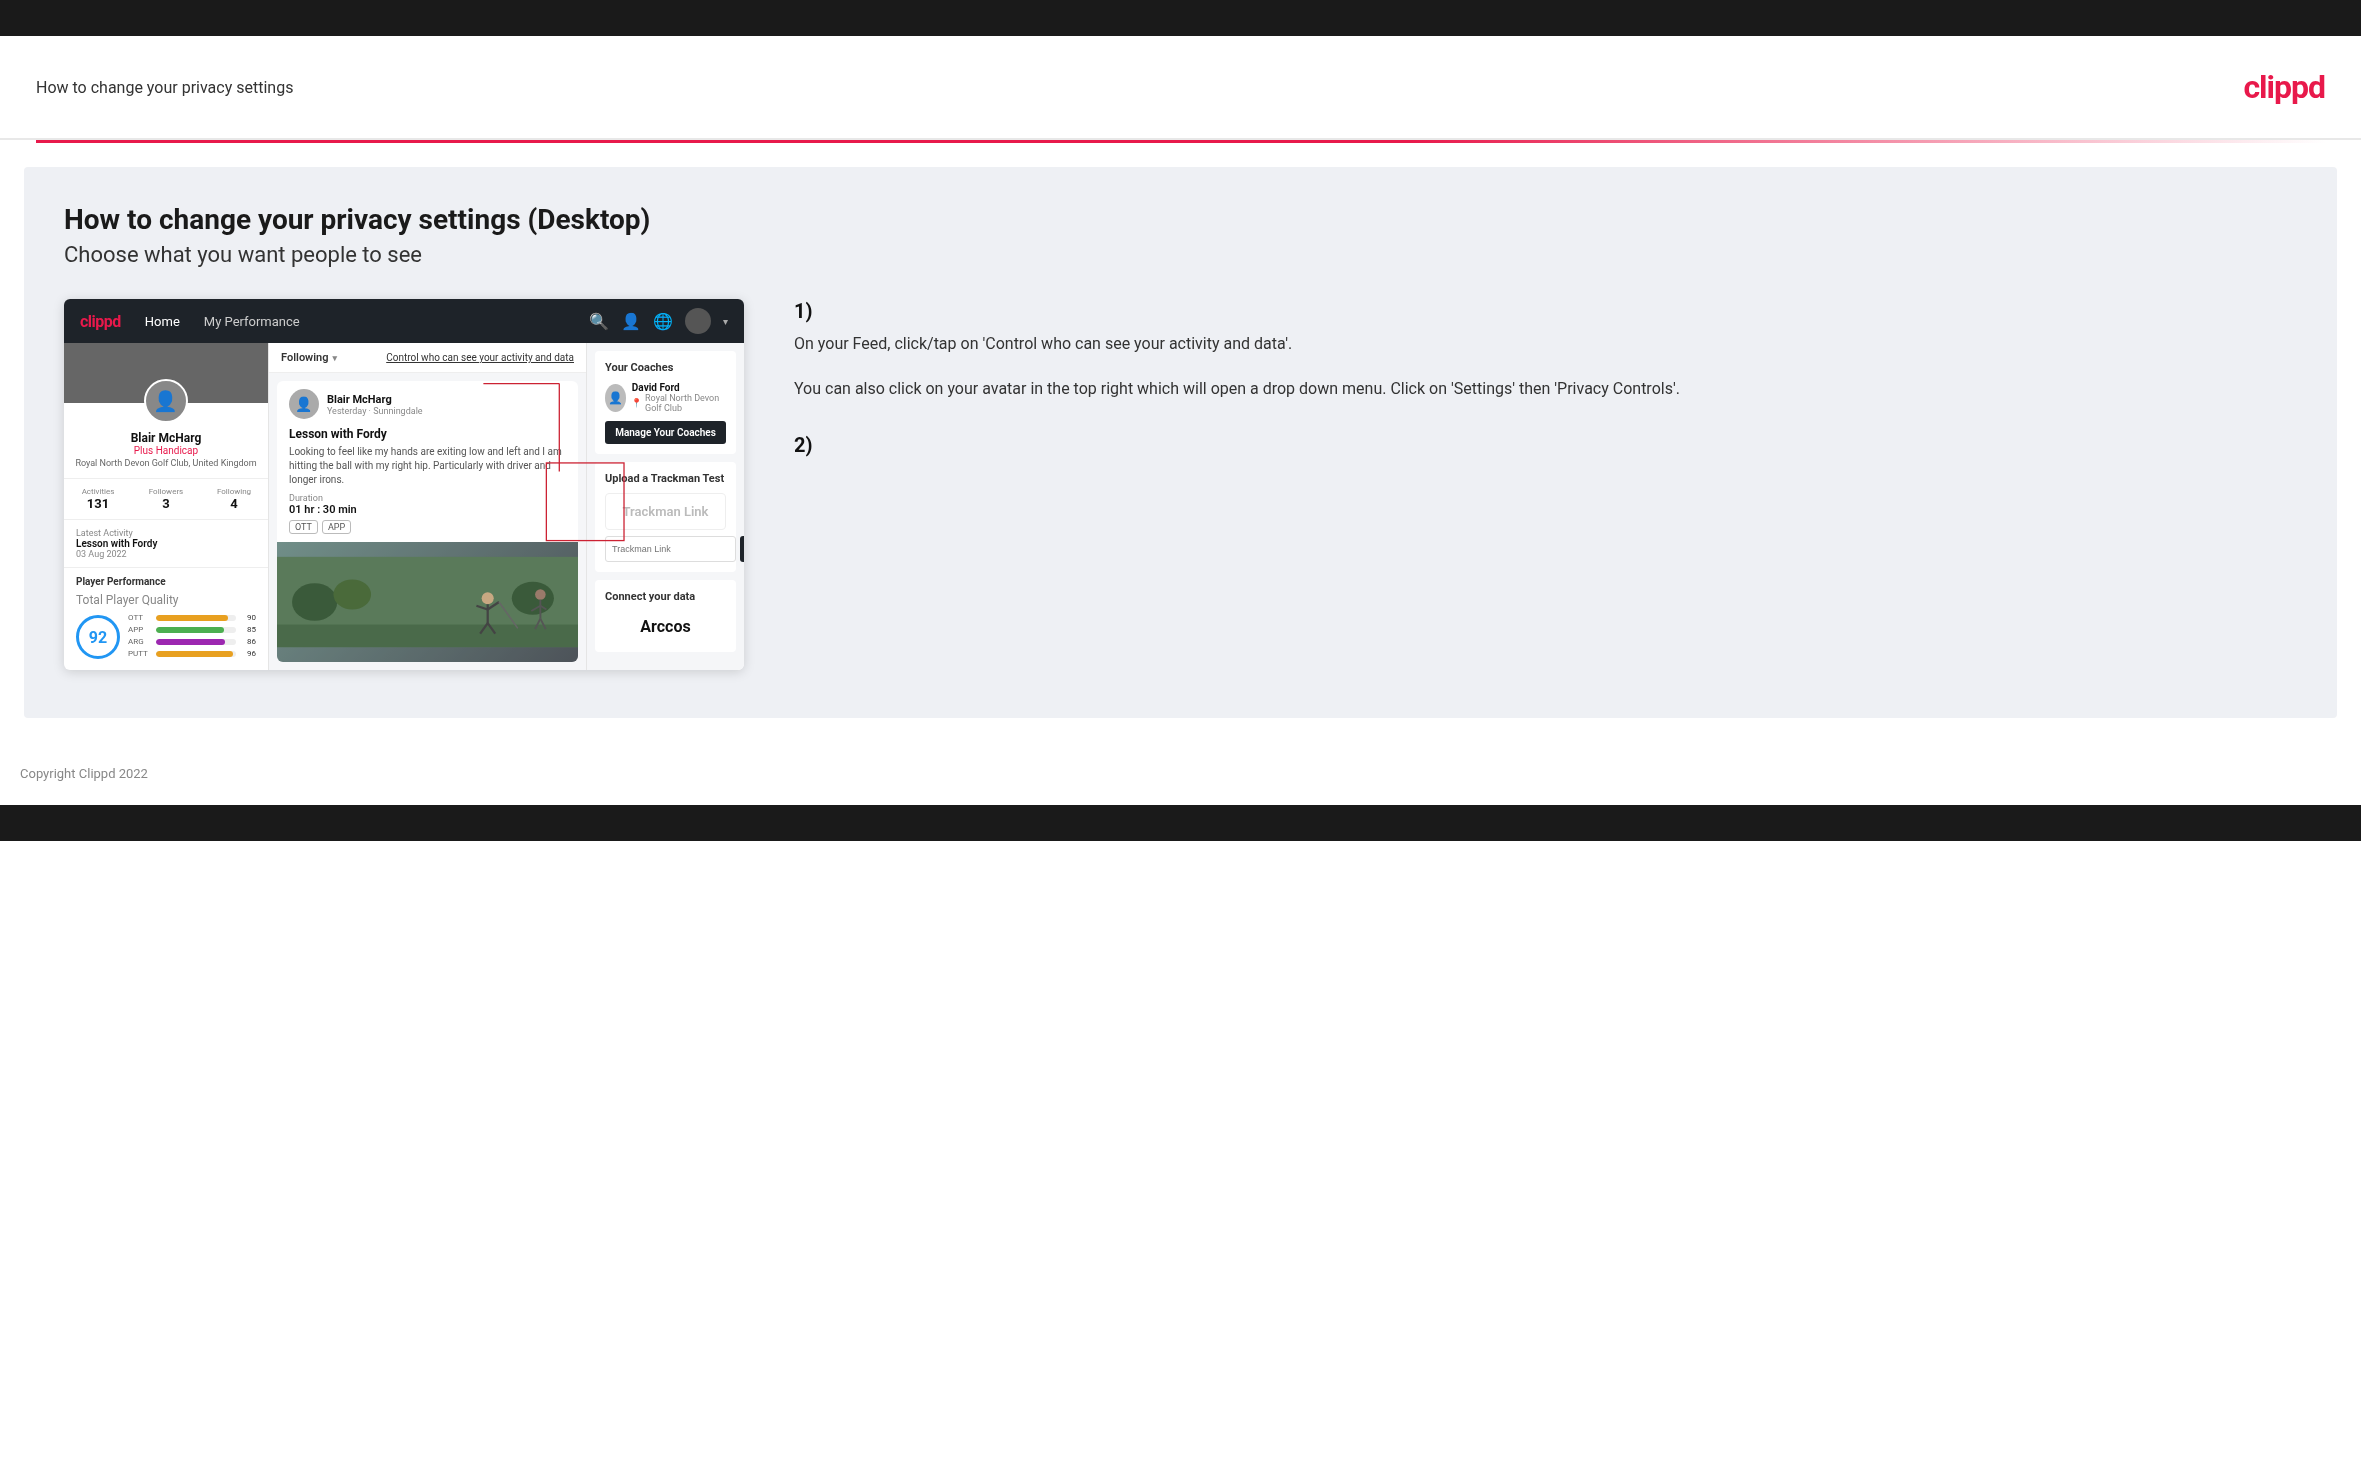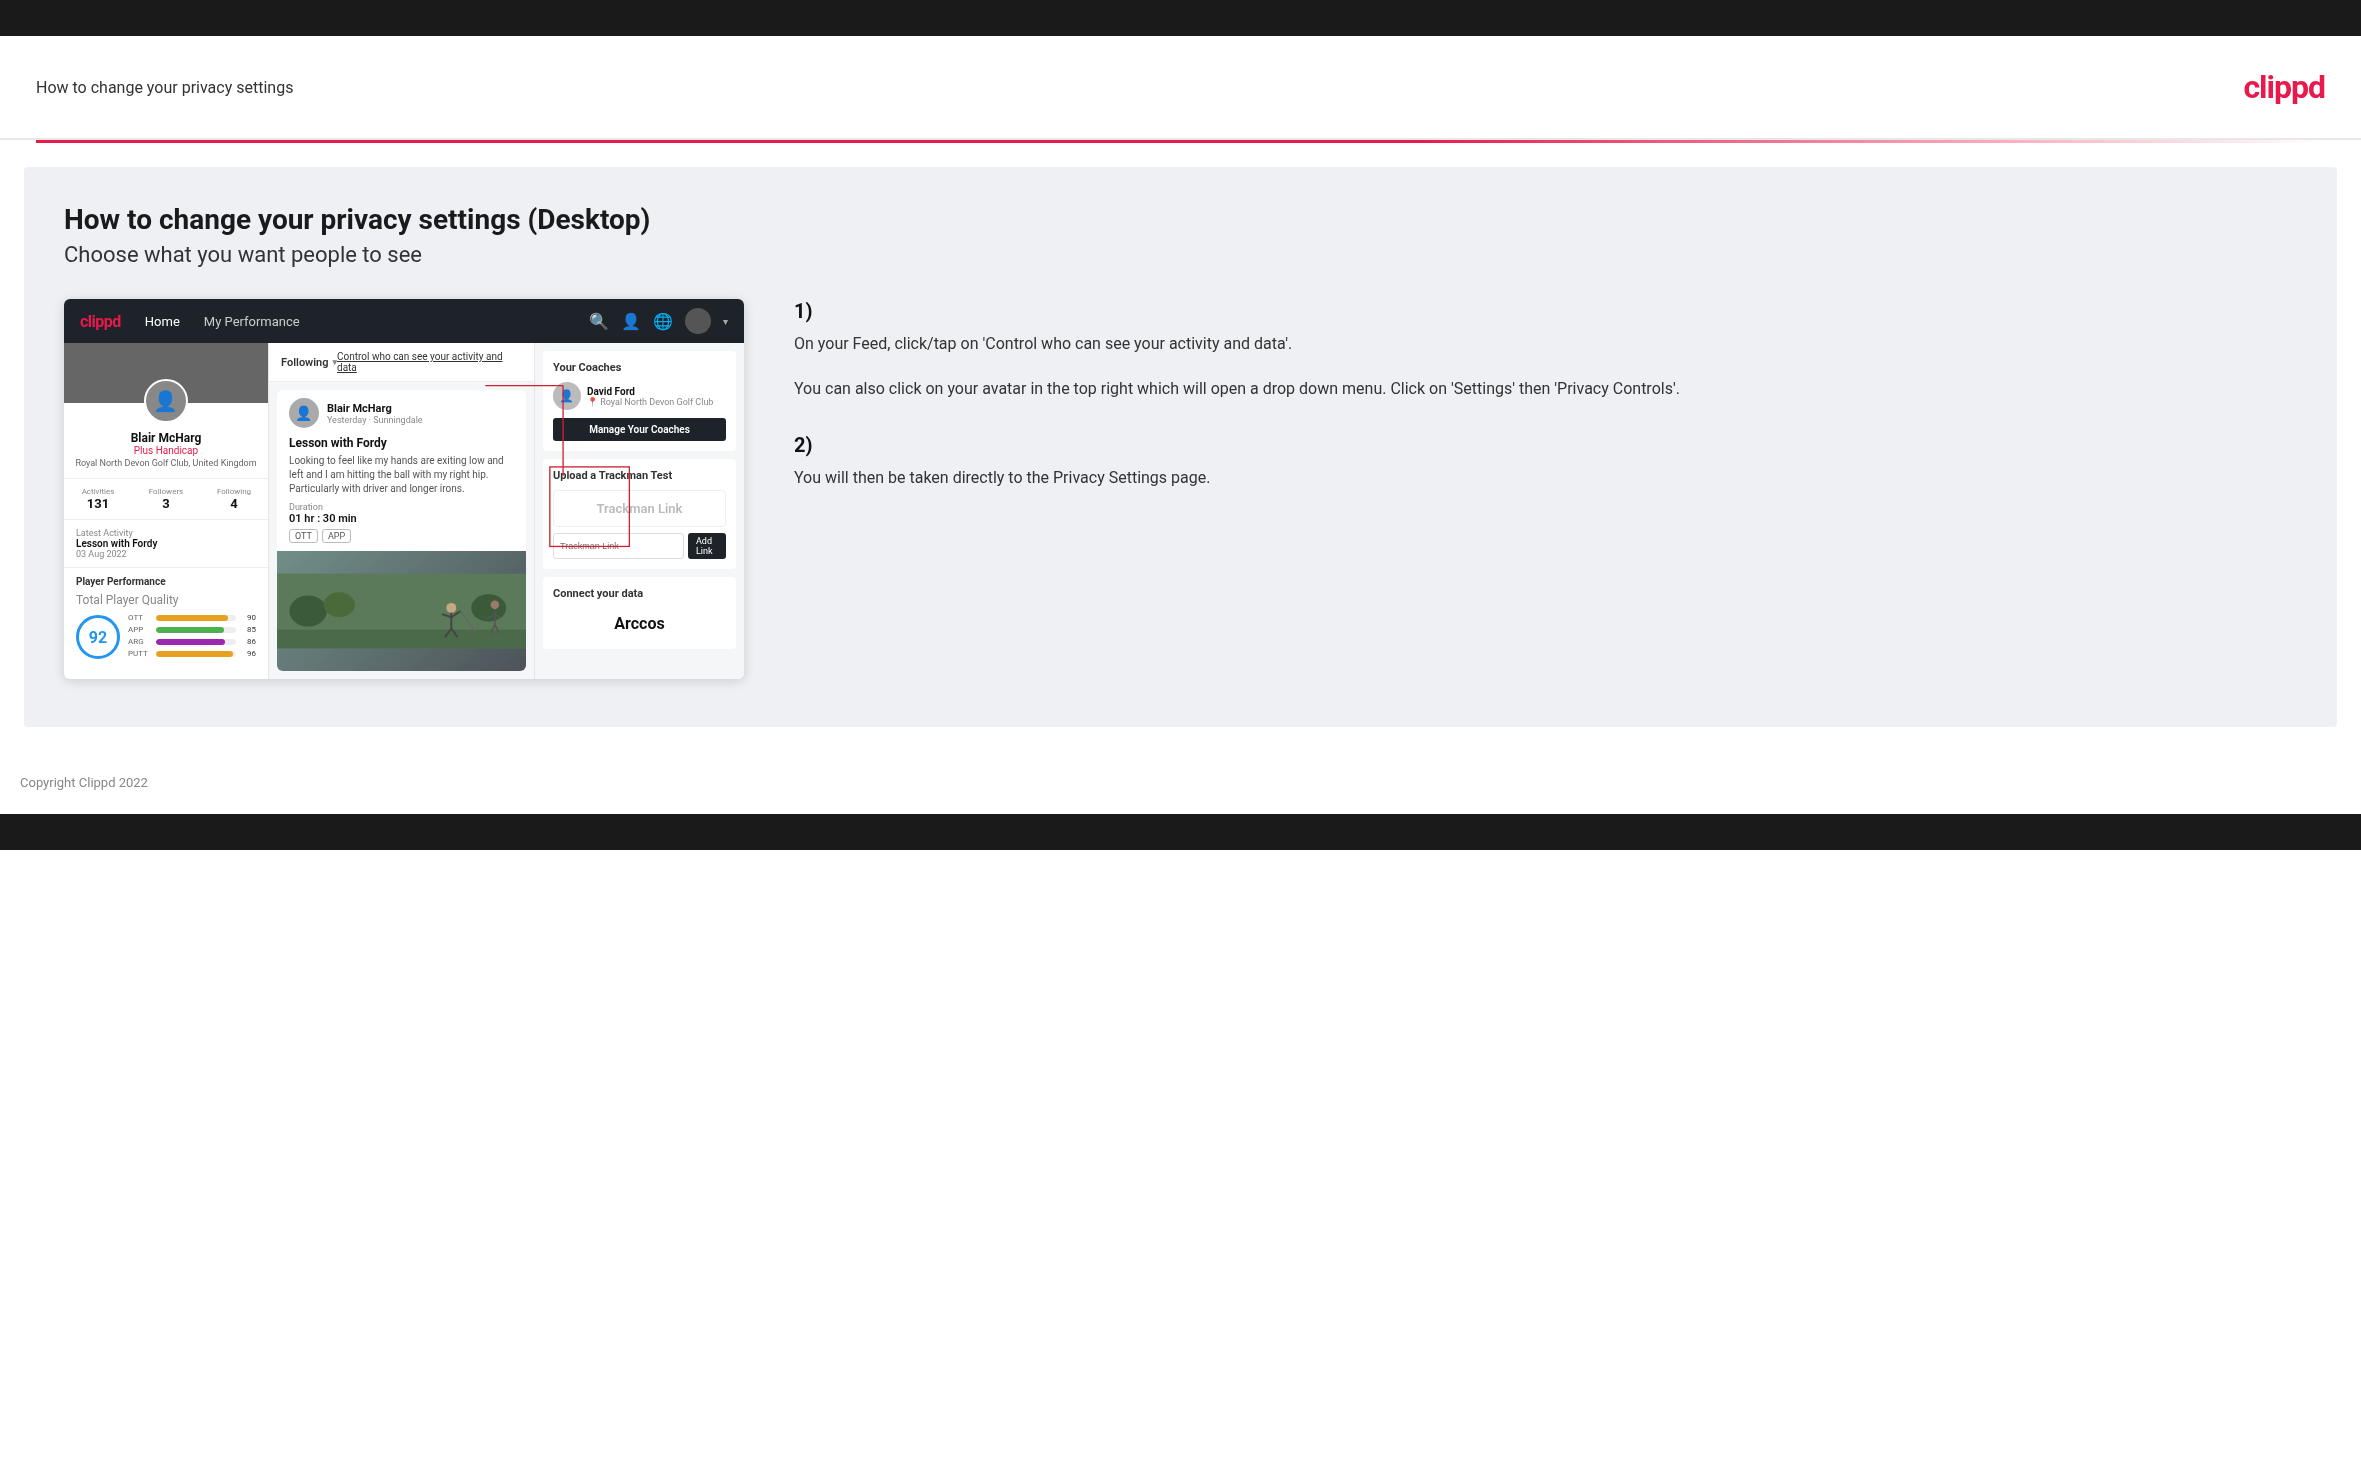--- a/index.html
+++ b/index.html
@@ -384,21 +384,21 @@
       overflow: hidden;
     }
     .app-card-image-overlay {
       position: absolute;
       inset: 0;
       background: rgba(60, 80, 60, 0.3);
     }
 
     
     .app-right-panel {
-      width: 210px;
+      width: 158px;
       flex-shrink: 0;
       background: #f5f6f8;
       border-left: 1px solid #e5e5e5;
     }
 
     
     .app-coaches-section {
       background: #fff;
       padding: 10px;
       margin: 8px;
@@ -781,21 +781,20 @@
 
     <div class="instructions-column">
       <div class="instruction-item">
         <div class="instruction-number">1)</div>
         <div class="instruction-text" id="instr1-text">On your Feed, click/tap on 'Control who can see your activity and data'.</div>
         <br>
         <div class="instruction-text" id="instr1-text2">You can also click on your avatar in the top right which will open a drop down menu. Click on 'Settings' then 'Privacy Controls'.</div>
       </div>
       <div class="instruction-item">
         <div class="instruction-number">2)</div>
-        <div class="instruction-text" id="instr2-text">You will then be taken directly to the Privacy Settings page.</div>
       </div>
     </div>
 
   </div>
 </div>
 
 <div class="site-footer">
   <span>Copyright Clippd 2022</span>
 </div>
 

